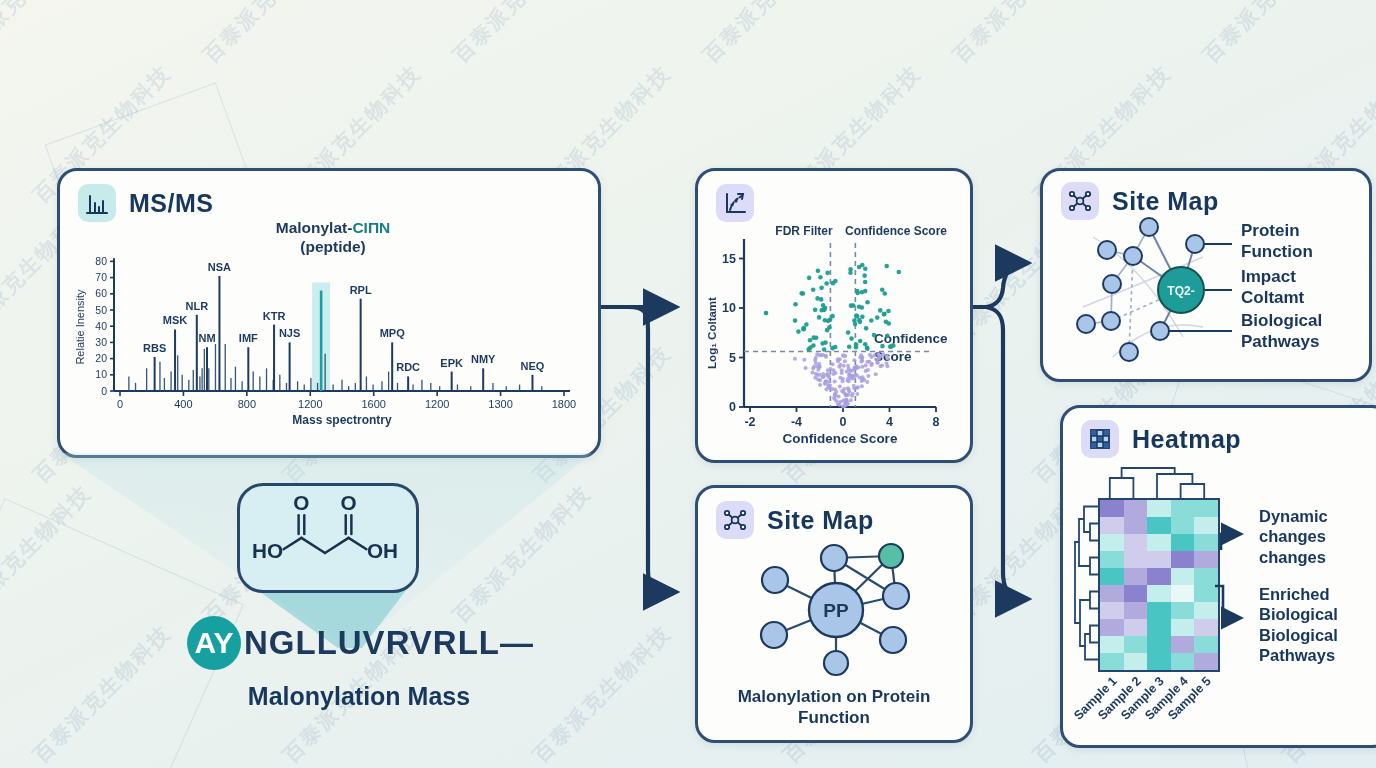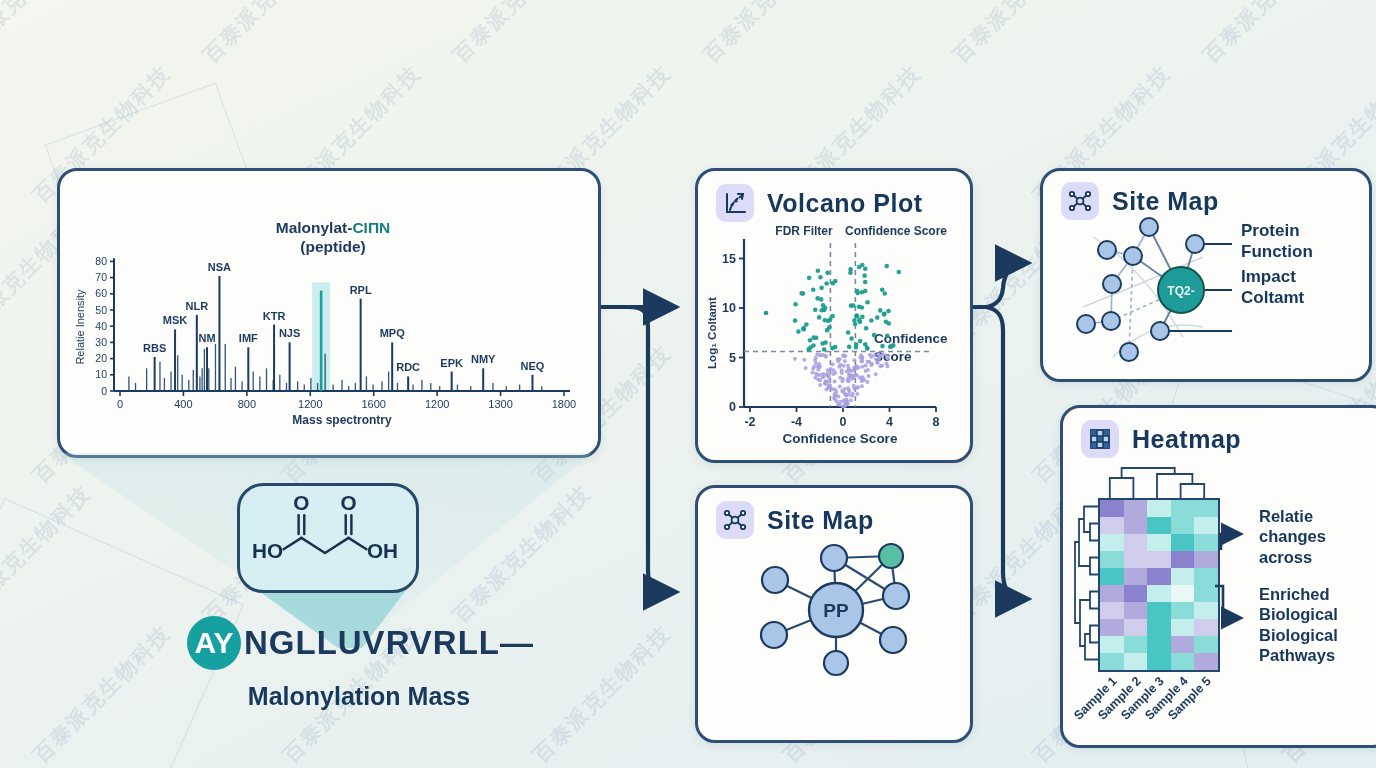--- a/index.html
+++ b/index.html
@@ -96,20 +96,34 @@
     <g stroke="#1c3a5e" stroke-width="4.2" fill="none" stroke-linecap="round">
       <path d="M596,307 H672" marker-end="url(#ah)"></path>
       <path d="M628,307 C646,307 648,313 648,330 V570 C648,587 653,592 668,592 H672" marker-end="url(#ah)"></path>
       <path d="M966,307 H986"></path>
       <path d="M986,307 C998,305 1002,298 1003,288 C1004,275 1010,264 1021,263 H1024" marker-end="url(#ah)"></path>
       <path d="M986,307 C998,309 1003,316 1003,330 V572 C1003,589 1009,598 1021,599 H1024" marker-end="url(#ah)"></path>
     </g>
   </svg>
 
   <section class="panel" style="left:57px;top:168px;width:538px;height:284px;">
+    <div class="phead">
+      <div class="picon teal">
+        <svg width="26" height="26" viewBox="0 0 26 26">
+          <g stroke="#17375c" stroke-width="2" stroke-linecap="round">
+            <line x1="3" y1="23" x2="23" y2="23"></line>
+            <line x1="6" y1="23" x2="6" y2="6"></line>
+            <line x1="11" y1="23" x2="11" y2="13"></line>
+            <line x1="15" y1="23" x2="15" y2="17"></line>
+            <line x1="19" y1="23" x2="19" y2="11"></line>
+          </g>
+        </svg>
+      </div>
+      <div class="ptitle">MS/MS</div>
+    </div>
     <svg id="msms-svg" viewBox="0 0 514 216" style="position:absolute;left:10px;top:46px;width:514px;height:216px;">
         <rect x="242.132" y="65.46" width="18" height="108.54" fill="#bfe9e9" opacity="0.8"></rect>
         <line x1="44" y1="174" x2="500" y2="174" stroke="#1c3a5e" stroke-width="2"></line>
         <line x1="44" y1="174" x2="44" y2="41.16" stroke="#1c3a5e" stroke-width="2"></line>
         <line x1="40" y1="174" x2="44" y2="174" stroke="#1c3a5e" stroke-width="1.6"></line>
         <text x="37" y="177.5" text-anchor="end" font-size="10.5" fill="#1c3a5e">0</text>
         <line x1="40" y1="157.8" x2="44" y2="157.8" stroke="#1c3a5e" stroke-width="1.6"></line>
         <text x="37" y="161.3" text-anchor="end" font-size="10.5" fill="#1c3a5e">10</text>
         <line x1="40" y1="141.6" x2="44" y2="141.6" stroke="#1c3a5e" stroke-width="1.6"></line>
         <text x="37" y="145.1" text-anchor="end" font-size="10.5" fill="#1c3a5e">20</text>
@@ -266,21 +280,20 @@
         <svg width="26" height="26" viewBox="0 0 26 26">
           <g stroke="#17375c" stroke-width="2" fill="none" stroke-linecap="round">
             <path d="M5,4 V22 H23"></path>
             <path d="M8,20 Q11,10 20,6" stroke-dasharray="3 2.4"></path>
           </g>
           <path d="M16,4 L21,4 L20,9" stroke="#17375c" stroke-width="2" fill="none" stroke-linecap="round"></path>
           <circle cx="10" cy="15" r="1.6" fill="#17375c"></circle>
           <circle cx="14" cy="11" r="1.6" fill="#17375c"></circle>
         </svg>
       </div>
-      <div class="ptitle">Volcano Plot</div>
     </div>
     <svg id="volcano-svg" viewBox="0 0 260 232" style="position:absolute;left:6px;top:50px;width:260px;height:232px;">
         <line x1="40" y1="186" x2="232" y2="186" stroke="#1c3a5e" stroke-width="2.2"></line>
         <line x1="40" y1="186" x2="40" y2="18" stroke="#1c3a5e" stroke-width="2.2"></line>
         <line x1="35" y1="186" x2="40" y2="186" stroke="#1c3a5e" stroke-width="1.8"></line>
         <text x="32" y="190" text-anchor="end" font-size="12.5" font-weight="600" fill="#1c3a5e">0</text>
         <line x1="35" y1="136.5" x2="40" y2="136.5" stroke="#1c3a5e" stroke-width="1.8"></line>
         <text x="32" y="140.5" text-anchor="end" font-size="12.5" font-weight="600" fill="#1c3a5e">5</text>
         <line x1="35" y1="87" x2="40" y2="87" stroke="#1c3a5e" stroke-width="1.8"></line>
         <text x="32" y="91" text-anchor="end" font-size="12.5" font-weight="600" fill="#1c3a5e">10</text>
@@ -633,20 +646,21 @@
           <circle cx="33" cy="107" r="9"></circle>
         <circle cx="58" cy="104" r="9"></circle>
           <circle cx="107" cy="114" r="9"></circle>
           <circle cx="76" cy="135" r="9"></circle>
       </g>
       <circle cx="128" cy="73" r="23" fill="#1e9c99" stroke="#14544f" stroke-width="2"></circle>
       <text x="128" y="78" text-anchor="middle" font-size="12" font-weight="700" fill="#e9f7f6">TQ2-</text>
     </svg>
     <div class="netlabel" style="left:198px;top:50px;width:110px;">Protein Function</div>
     <div class="netlabel" style="left:198px;top:96px;width:110px;">Impact Coltamt</div>
+    <div class="netlabel" style="left:198px;top:140px;width:120px;">Biological Pathways</div>
   </section>
 
   <section class="panel" style="left:695px;top:485px;width:272px;height:252px;">
     <div class="phead">
       <div class="picon purp">
         <svg width="26" height="26" viewBox="0 0 26 26">
           <g stroke="#17375c" stroke-width="1.8" fill="none">
             <line x1="13" y1="13" x2="5" y2="6"></line>
               <line x1="13" y1="13" x2="21" y2="6"></line>
             <line x1="13" y1="13" x2="5" y2="20"></line>
@@ -679,20 +693,21 @@
           <circle cx="186" cy="60" r="13"></circle>
         <circle cx="183" cy="104" r="13"></circle>
           <circle cx="126" cy="127" r="12"></circle>
         <circle cx="65" cy="44" r="13"></circle>
           <circle cx="64" cy="99" r="13"></circle>
       </g>
       <circle cx="181" cy="20" r="12" fill="#57bfa6" stroke="#1c3a5e" stroke-width="2.2"></circle>
       <circle cx="126" cy="74" r="27" fill="#a9c6e8" stroke="#1c3a5e" stroke-width="2.4"></circle>
       <text x="126" y="81" text-anchor="middle" font-size="19" font-weight="700" fill="#1c3a5e">PP</text>
     </svg>
+    <div class="smcap">Malonylation on Protein Function</div>
   </section>
 
   <section class="panel" style="left:1060px;top:405px;width:326px;height:337px;">
     <div class="phead" style="top:12px;">
       <div class="picon purp">
         <svg width="26" height="26" viewBox="0 0 26 26">
           <rect x="4" y="4" width="18" height="18" fill="#b9d4ee" stroke="#17375c" stroke-width="1.8"></rect>
           <rect x="4" y="4" width="6" height="6" fill="#2f5f9e"></rect>
             <rect x="16" y="4" width="6" height="6" fill="#2f5f9e"></rect>
           <rect x="10" y="10" width="6" height="6" fill="#2f5f9e"></rect>
@@ -787,17 +802,17 @@
         <div class="sampleLab" style="left: 20.2px; top: 266px;">Sample 3</div>
         <div class="sampleLab" style="left: 43.8px; top: 266px;">Sample 4</div>
         <div class="sampleLab" style="left: 67.4px; top: 266px;">Sample 5</div>
       </div>
     <svg viewBox="0 0 44 170" style="position:absolute;left:146px;top:90px;width:44px;height:170px;">
       <g stroke="#1c3a5e" stroke-width="2.6" fill="none">
         <path d="M12,52 V36 H30" marker-end="url(#ah)"></path>
         <path d="M6,88 H14 V120 H30" marker-end="url(#ah)"></path>
       </g>
     </svg>
-    <div class="hm-ann" style="left:196px;top:98px;width:100px;">Relatie changes across</div>
+    <div class="hm-ann" style="left:196px;top:98px;width:100px;">Dynamic changes changes</div>
     <div class="hm-ann" style="left:196px;top:176px;width:100px;">Enriched Biological Biological Pathways</div>
   </section>
 
 </div>
 
 </body></html>

